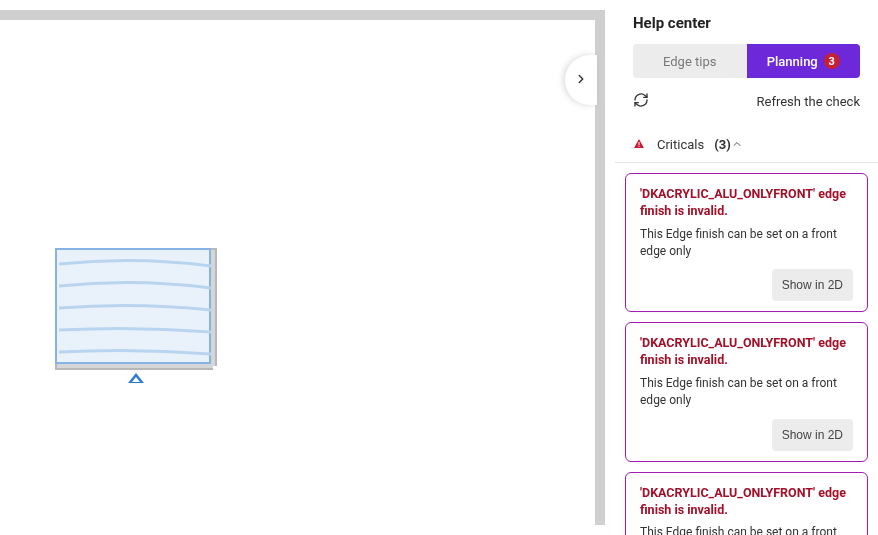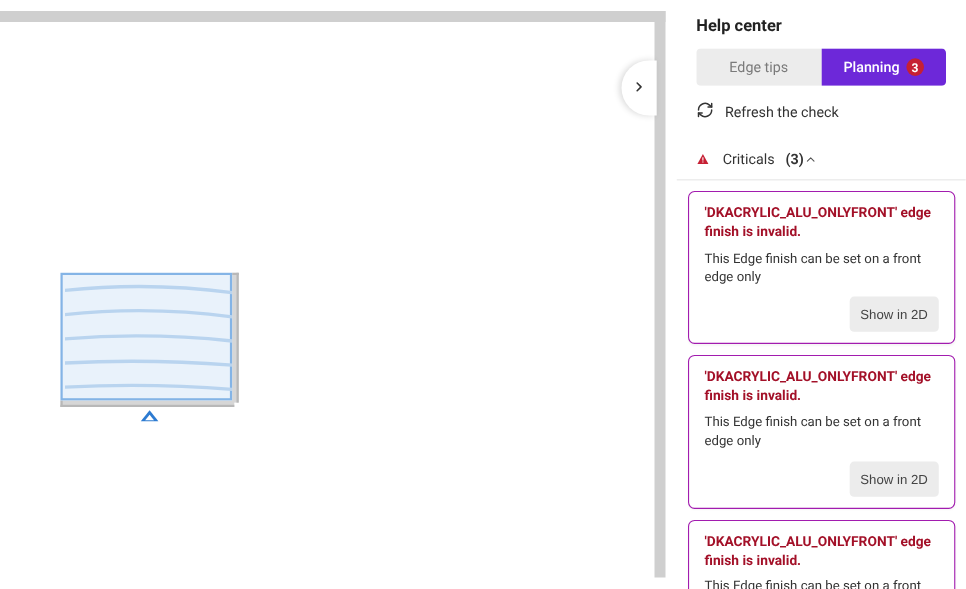--- a/index.html
+++ b/index.html
@@ -24,21 +24,21 @@
 
   .panel { width: 263px; min-width:263px; background:#fff; display:flex; flex-direction:column; border-left: none; padding-top: 14px; }
   .panel h2 { font-size: 15px; font-weight: 700; color:#222; padding: 0 6px 12px 18px; }
 
   .tabs { display:flex; margin: 0 18px 14px 18px; border-radius:4px; overflow:hidden; }
   .tab { flex:1; height:34px; display:flex; align-items:center; justify-content:center; font-size:13px; cursor:pointer; gap:6px; }
   .tab.inactive { background:#ececec; color:#7a7a7a; }
   .tab.active { background:#6d28d9; color:#fff; font-weight:500; }
   .tab .badge { background:#c62034; color:#fff; font-size:11px; font-weight:700; border-radius:50%; width:16px; height:16px; display:flex; align-items:center; justify-content:center; }
 
-  .refresh-row { display:flex; align-items:center; gap:10px; padding: 0 18px 16px 18px; font-size:13px; color:#333; cursor:pointer; }
+  .refresh-row { display:flex; align-items:center; gap:10px; padding: 0 18px 16px 18px; font-size:13px; color:#333; cursor:pointer;justify-content:space-between; }
   .refresh-row svg { width:16px; height:16px; }
 
   .section-header { display:flex; align-items:center; padding: 8px 18px 8px 18px; border-bottom:1px solid #e5e5e5; cursor:pointer; }
   .section-header .left { display:flex; align-items:center; gap:10px; font-size:13px; color:#333; }
   .section-header .left .count { font-weight:700; }
   .section-header svg { width:12px; height:12px; }
   .warn-icon { width:14px; height:14px; }
 
   .cards { flex:1; overflow-y:auto; padding: 10px 10px 0 10px; display:flex; flex-direction:column; gap:10px; }
   .card { background:#fff; border:1px solid #a21caf; border-radius:6px; padding: 12px 14px 10px 14px; box-shadow: 0 1px 2px rgba(0,0,0,0.04); }

